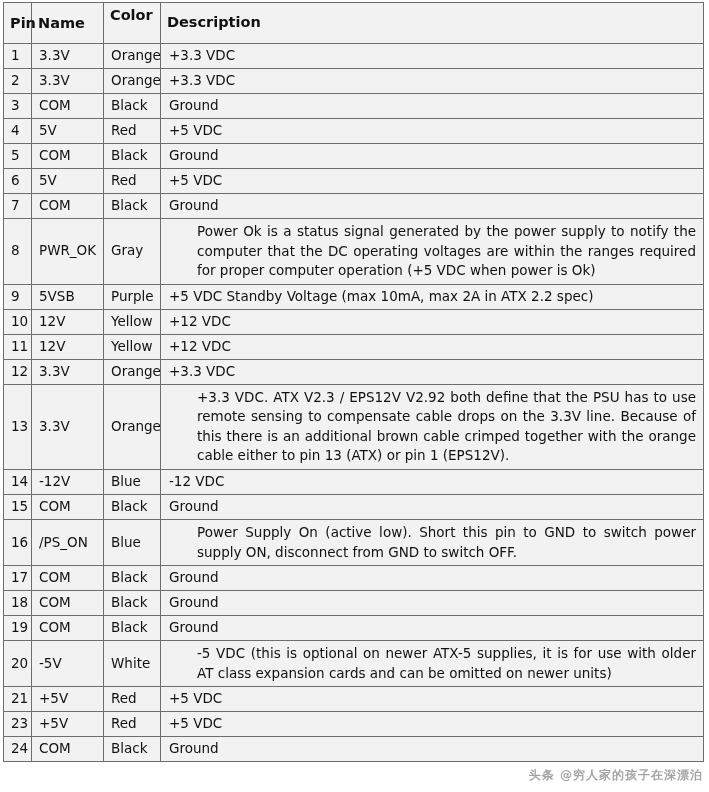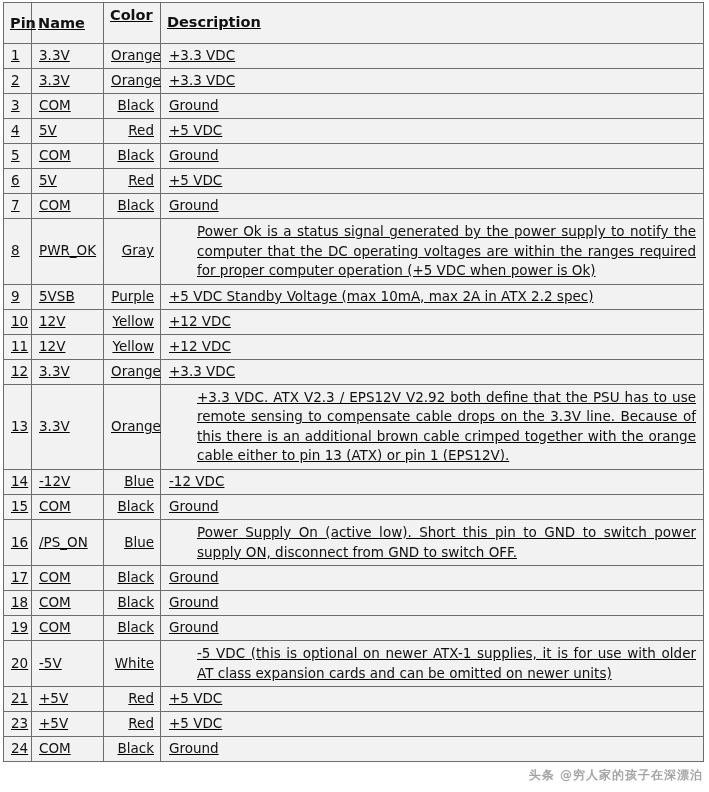--- a/index.html
+++ b/index.html
@@ -21,21 +21,20 @@
     box-sizing: border-box;
   }
   table.pinout {
     position: absolute;
     left: 3px;
     top: 2px;
     width: 701px;
     border-collapse: collapse;
     table-layout: fixed;
     background: #ffffff;
-    text-decoration: underline;
   }
   table.pinout td, table.pinout th {
     border: 1px solid #6d6d6d;
     padding: 0;
     vertical-align: middle;
     background: #f2f2f2;
     color: #111111;
   }
   
   col.c-pin   { width: 28px; }
@@ -69,21 +68,21 @@
     font-size: 13.5px;
     line-height: 1.32;
     height: 24px;
   }
   tbody td .cell {
     padding: 2px 6px 2px 7px;
     display: block;
   }
   td.pin   { text-align: left; }
   td.name  { text-align: left; }
-  td.color { text-align: right; }
+  td.color { text-align: left; }
   td.desc  {
     background: #f0f0f0;
     text-align: justify;
     text-justify: inter-word;
   }
   td.desc .cell {
     padding: 3px 7px 3px 8px;
   }
   td.desc.multi .cell {
     line-height: 1.45;
@@ -405,21 +404,21 @@
           <td class="pin">
             <span class="cell">20</span>
           </td>
           <td class="name">
             <span class="cell">-5V</span>
           </td>
           <td class="color">
             <span class="cell">White</span>
           </td>
           <td class="desc multi">
-            <span class="cell">-5 VDC  (this is optional on newer ATX-1 supplies, it is for use with older AT class expansion cards and can be omitted on newer units)</span>
+            <span class="cell">-5 VDC  (this is optional on newer ATX-5 supplies, it is for use with older AT class expansion cards and can be omitted on newer units)</span>
           </td>
         </tr>
         <tr>
           <td class="pin">
             <span class="cell">21</span>
           </td>
           <td class="name">
             <span class="cell">+5V</span>
           </td>
           <td class="color">

